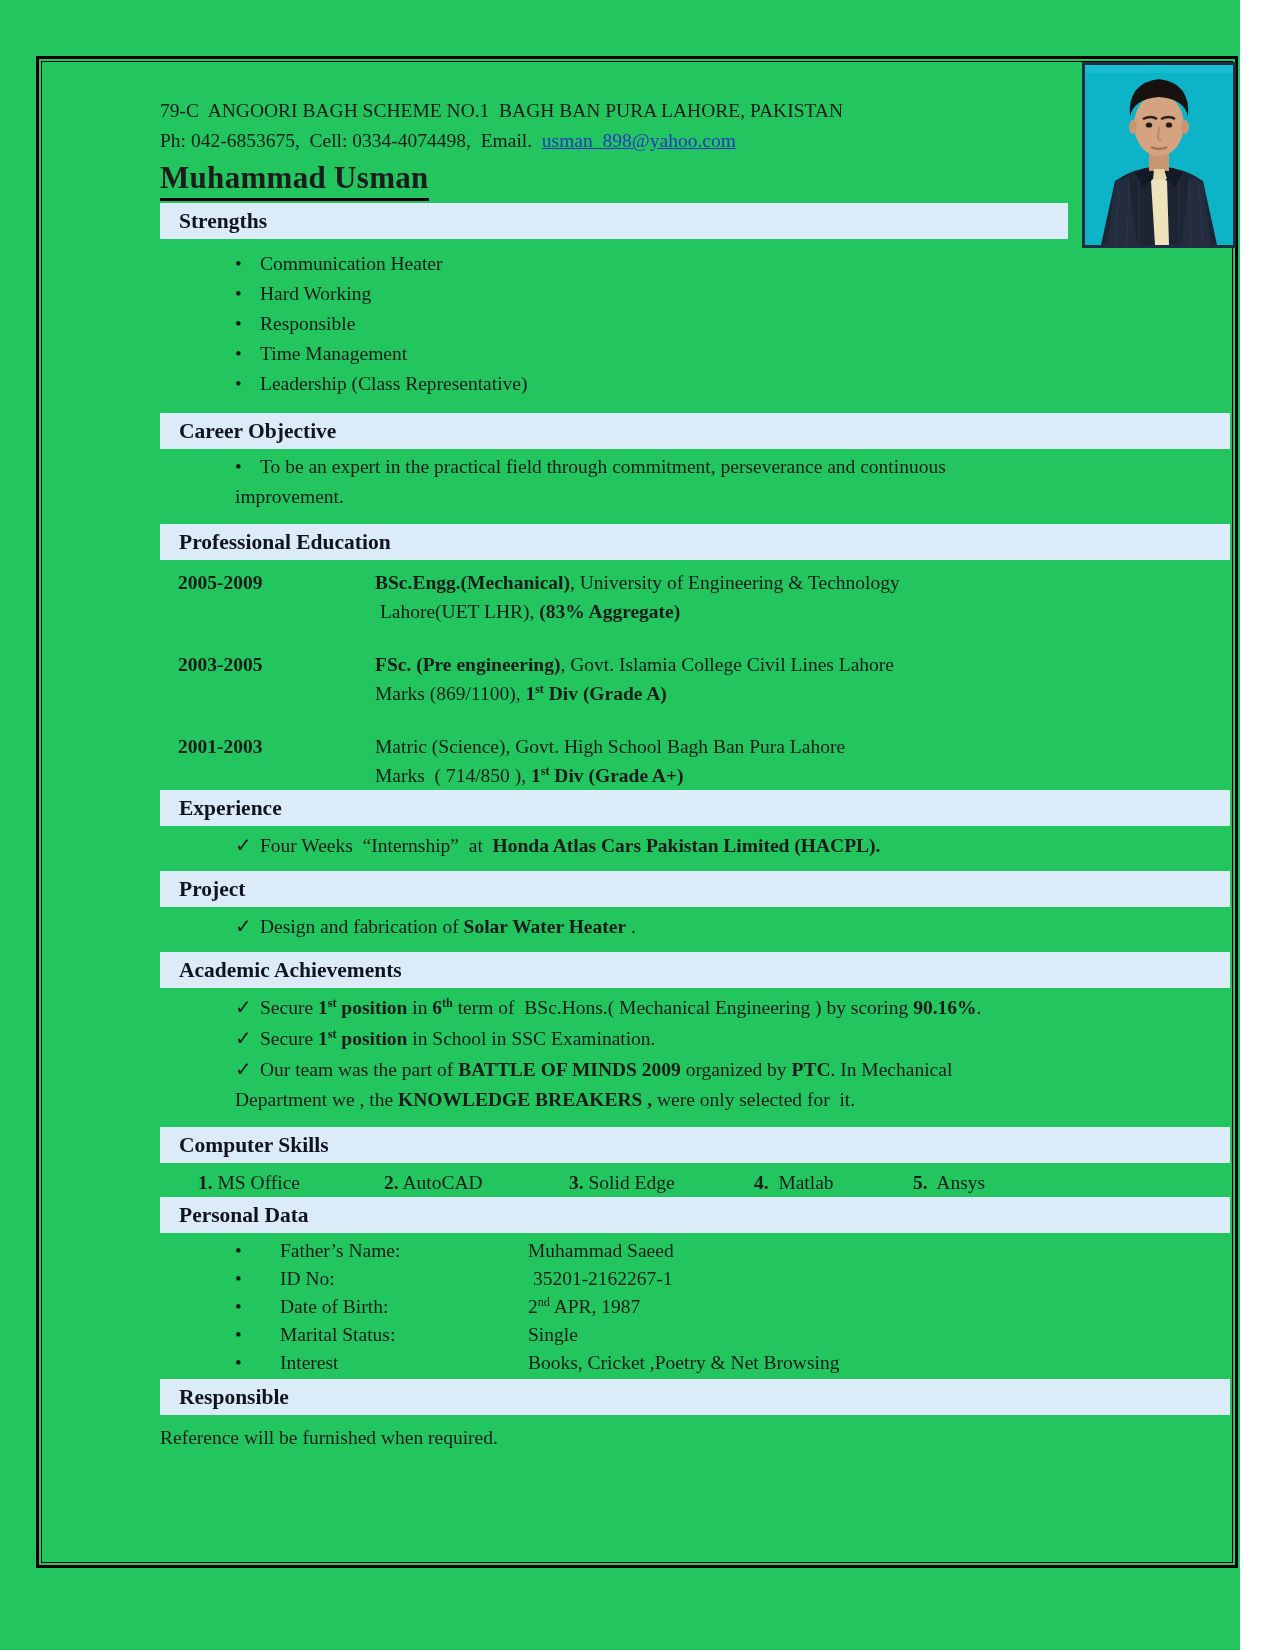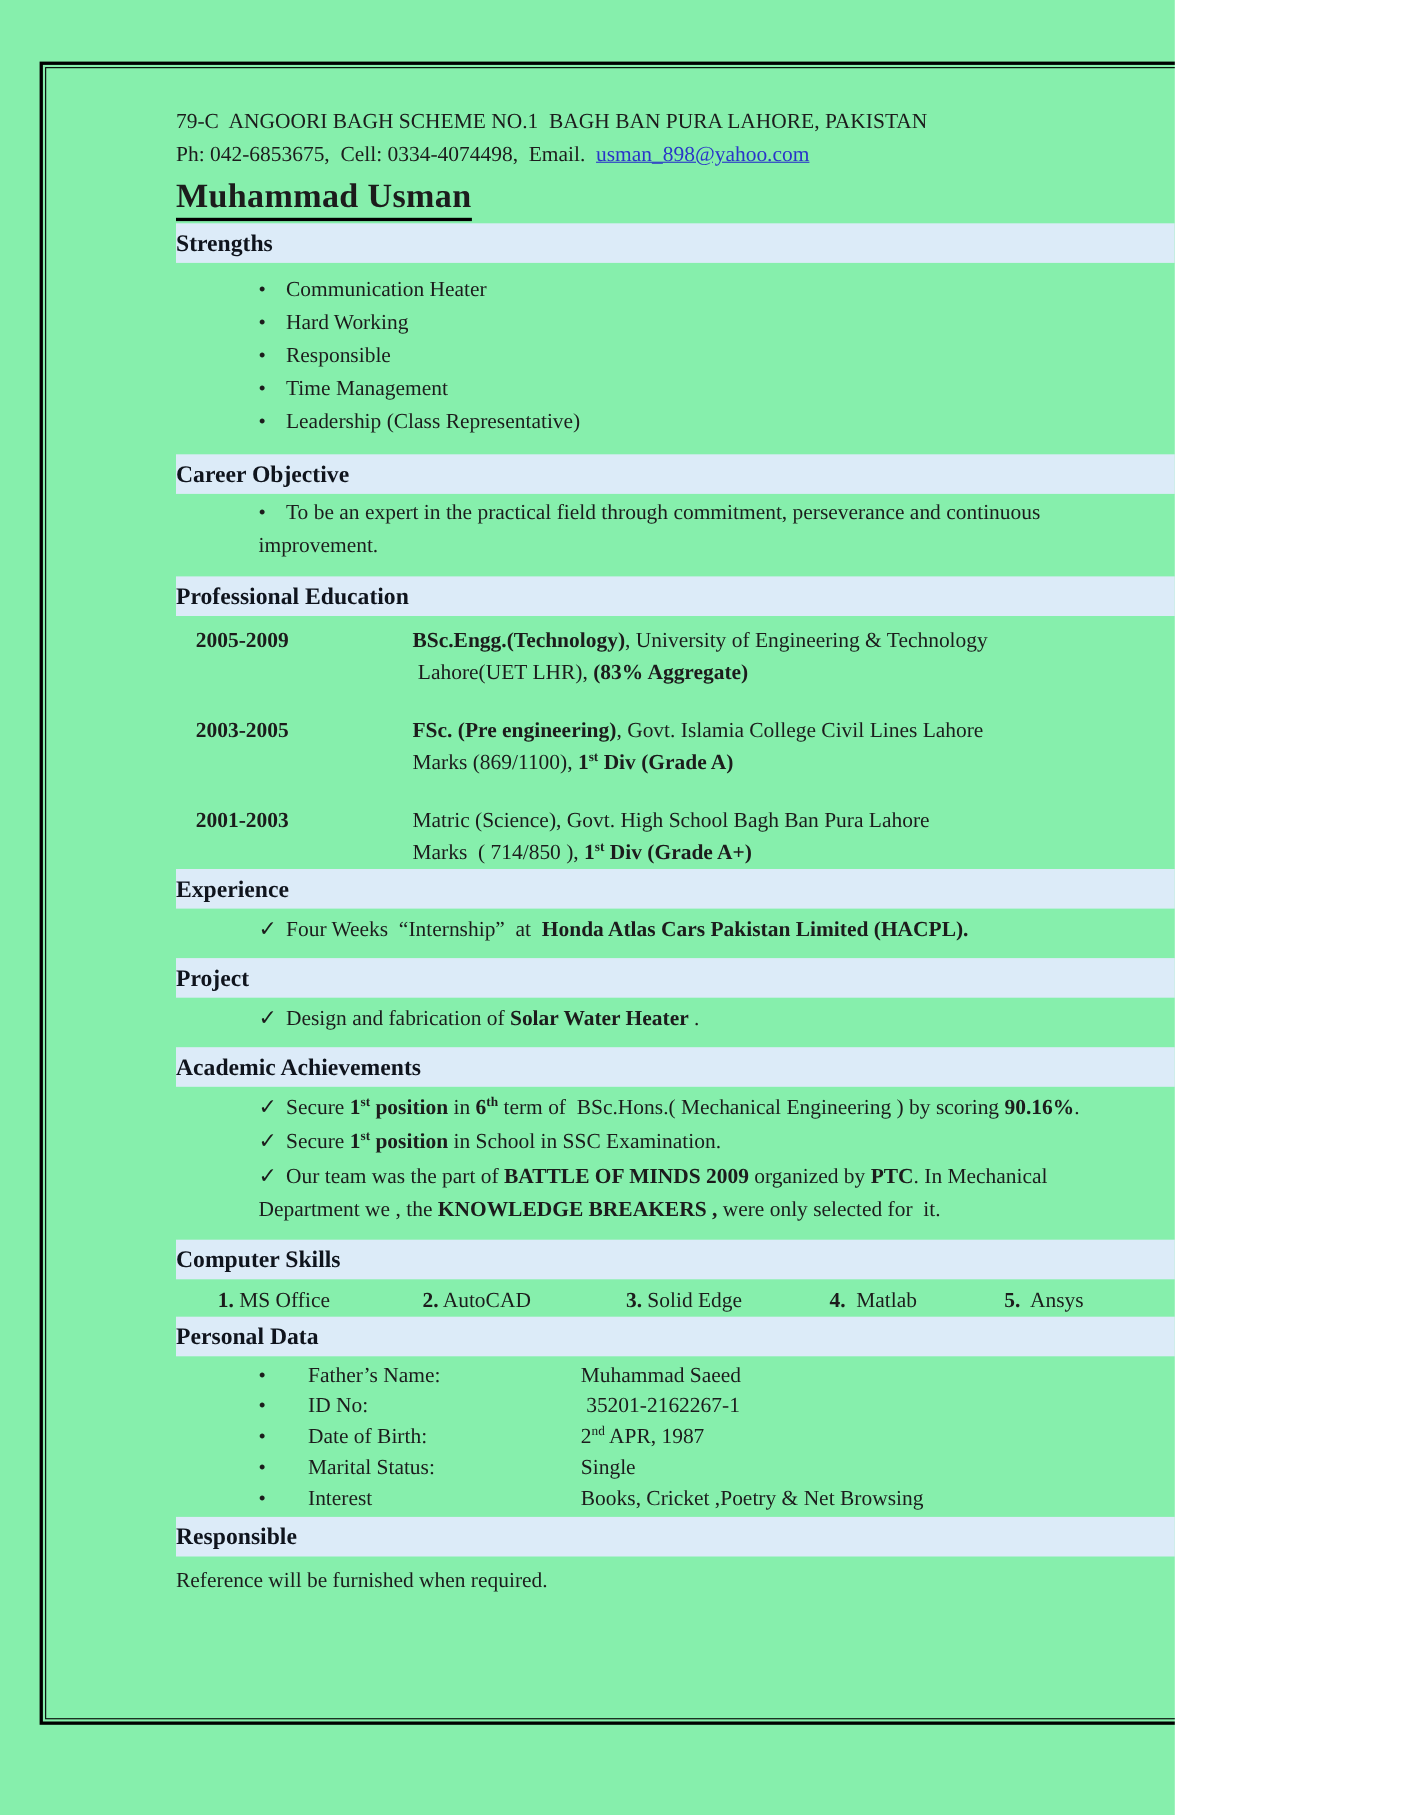--- a/index.html
+++ b/index.html
@@ -1,34 +1,34 @@
 <!DOCTYPE html>
 <html style="--bar: #dcebf8; --link: #2a35c8; --photoBg: #0db3c6; --photoBorder: #222c43;"><head>
 <meta charset="utf-8">
 <style>
   html,body { margin:0; padding:0; background:#ffffff; }
   .page {
-    position:relative; width:1068px; height:1650px; background:#86efac;
+    position:relative; width:1240px; height:1650px; background:#22c55e;
     font-family:"Liberation Serif", serif; color:#1c1c1c; overflow:hidden;
   }
   .frame-outer { position:absolute; left:36px; top:56px; width:1196px; height:1506px; border:3px solid #000; }
   .frame-inner { position:absolute; left:2px; top:2px; right:2px; bottom:2px; border:1px solid #000; }
 
   .content { position:absolute; left:160px; top:96px; width:1070px; }
 
   .address, .contact { font-size:19.5px; line-height:30px; white-space:pre-wrap; }
   .contact a { color:var(--link,#2a35c8); text-decoration:underline; }
   .name {
     display:inline-block; font-size:31px; font-weight:bold; line-height:40px;
     border-bottom:3px solid #000; margin-top:2px; letter-spacing:0.3px;
   }
 
   .bar {
     background:var(--bar,#dcebf8); color:#0f141d; font-size:21.5px; font-weight:bold;
-    height:36px; line-height:36px; box-sizing:border-box;
+    height:36px; line-height:36px; padding-left:19px; box-sizing:border-box;
   }
   .bar.short { width:calc(100% - 162px); }
   .mt14 { margin-top:14px; } .mt12 { margin-top:12px; } .mt10 { margin-top:10px; }
   .mt0 { margin-top:0; } .mt2 { margin-top:2px; }
 
   ul.blist { margin:10px 0 0 0; padding:0; list-style:none; }
   ul.blist li { font-size:19.5px; line-height:30px; padding-left:75px; }
   .bullet { display:inline-block; width:25px; font-size:19px; }
   .check { display:inline-block; width:25px; font-size:20px; }
 
@@ -133,21 +133,21 @@
       <li><span class="bullet">•</span><span>Leadership (Class Representative)</span></li>
     </ul>
 
     <div class="bar mt14">Career Objective</div>
     <div class="item objective"><span class="bullet">•</span><span>To be an expert in the practical field through commitment, perseverance and continuous  improvement.</span></div>
 
     <div class="bar mt12">Professional Education</div>
     <div class="edu">
       <div class="edu-row">
         <div class="edu-years">2005-2009</div>
-        <div class="edu-desc rich"><span style="font-weight: bold;">BSc.Engg.(Technology)</span><span>, University of Engineering &amp; Technology</span><br><span> Lahore(UET LHR), </span><span style="font-weight: bold;">(83% Aggregate)</span></div>
+        <div class="edu-desc rich"><span style="font-weight: bold;">BSc.Engg.(Mechanical)</span><span>, University of Engineering &amp; Technology</span><br><span> Lahore(UET LHR), </span><span style="font-weight: bold;">(83% Aggregate)</span></div>
       </div>
       <div class="edu-row">
         <div class="edu-years">2003-2005</div>
         <div class="edu-desc rich"><span style="font-weight: bold;">FSc. (Pre engineering)</span><span>, Govt. Islamia College Civil Lines Lahore</span><br><span>Marks (869/1100), </span><span style="font-weight: bold;">1</span><sup style="font-weight: bold;">st</sup><span style="font-weight: bold;"> Div (Grade A)</span></div>
       </div>
       <div class="edu-row">
         <div class="edu-years">2001-2003</div>
         <div class="edu-desc rich"><span style="font-weight: normal;">Matric (Science),</span><span> Govt. High School Bagh Ban Pura Lahore</span><br><span>Marks  ( 714/850 ), </span><span style="font-weight: bold;">1</span><sup style="font-weight: bold;">st</sup><span style="font-weight: bold;"> Div (Grade A+)</span></div>
       </div>
     </div>

